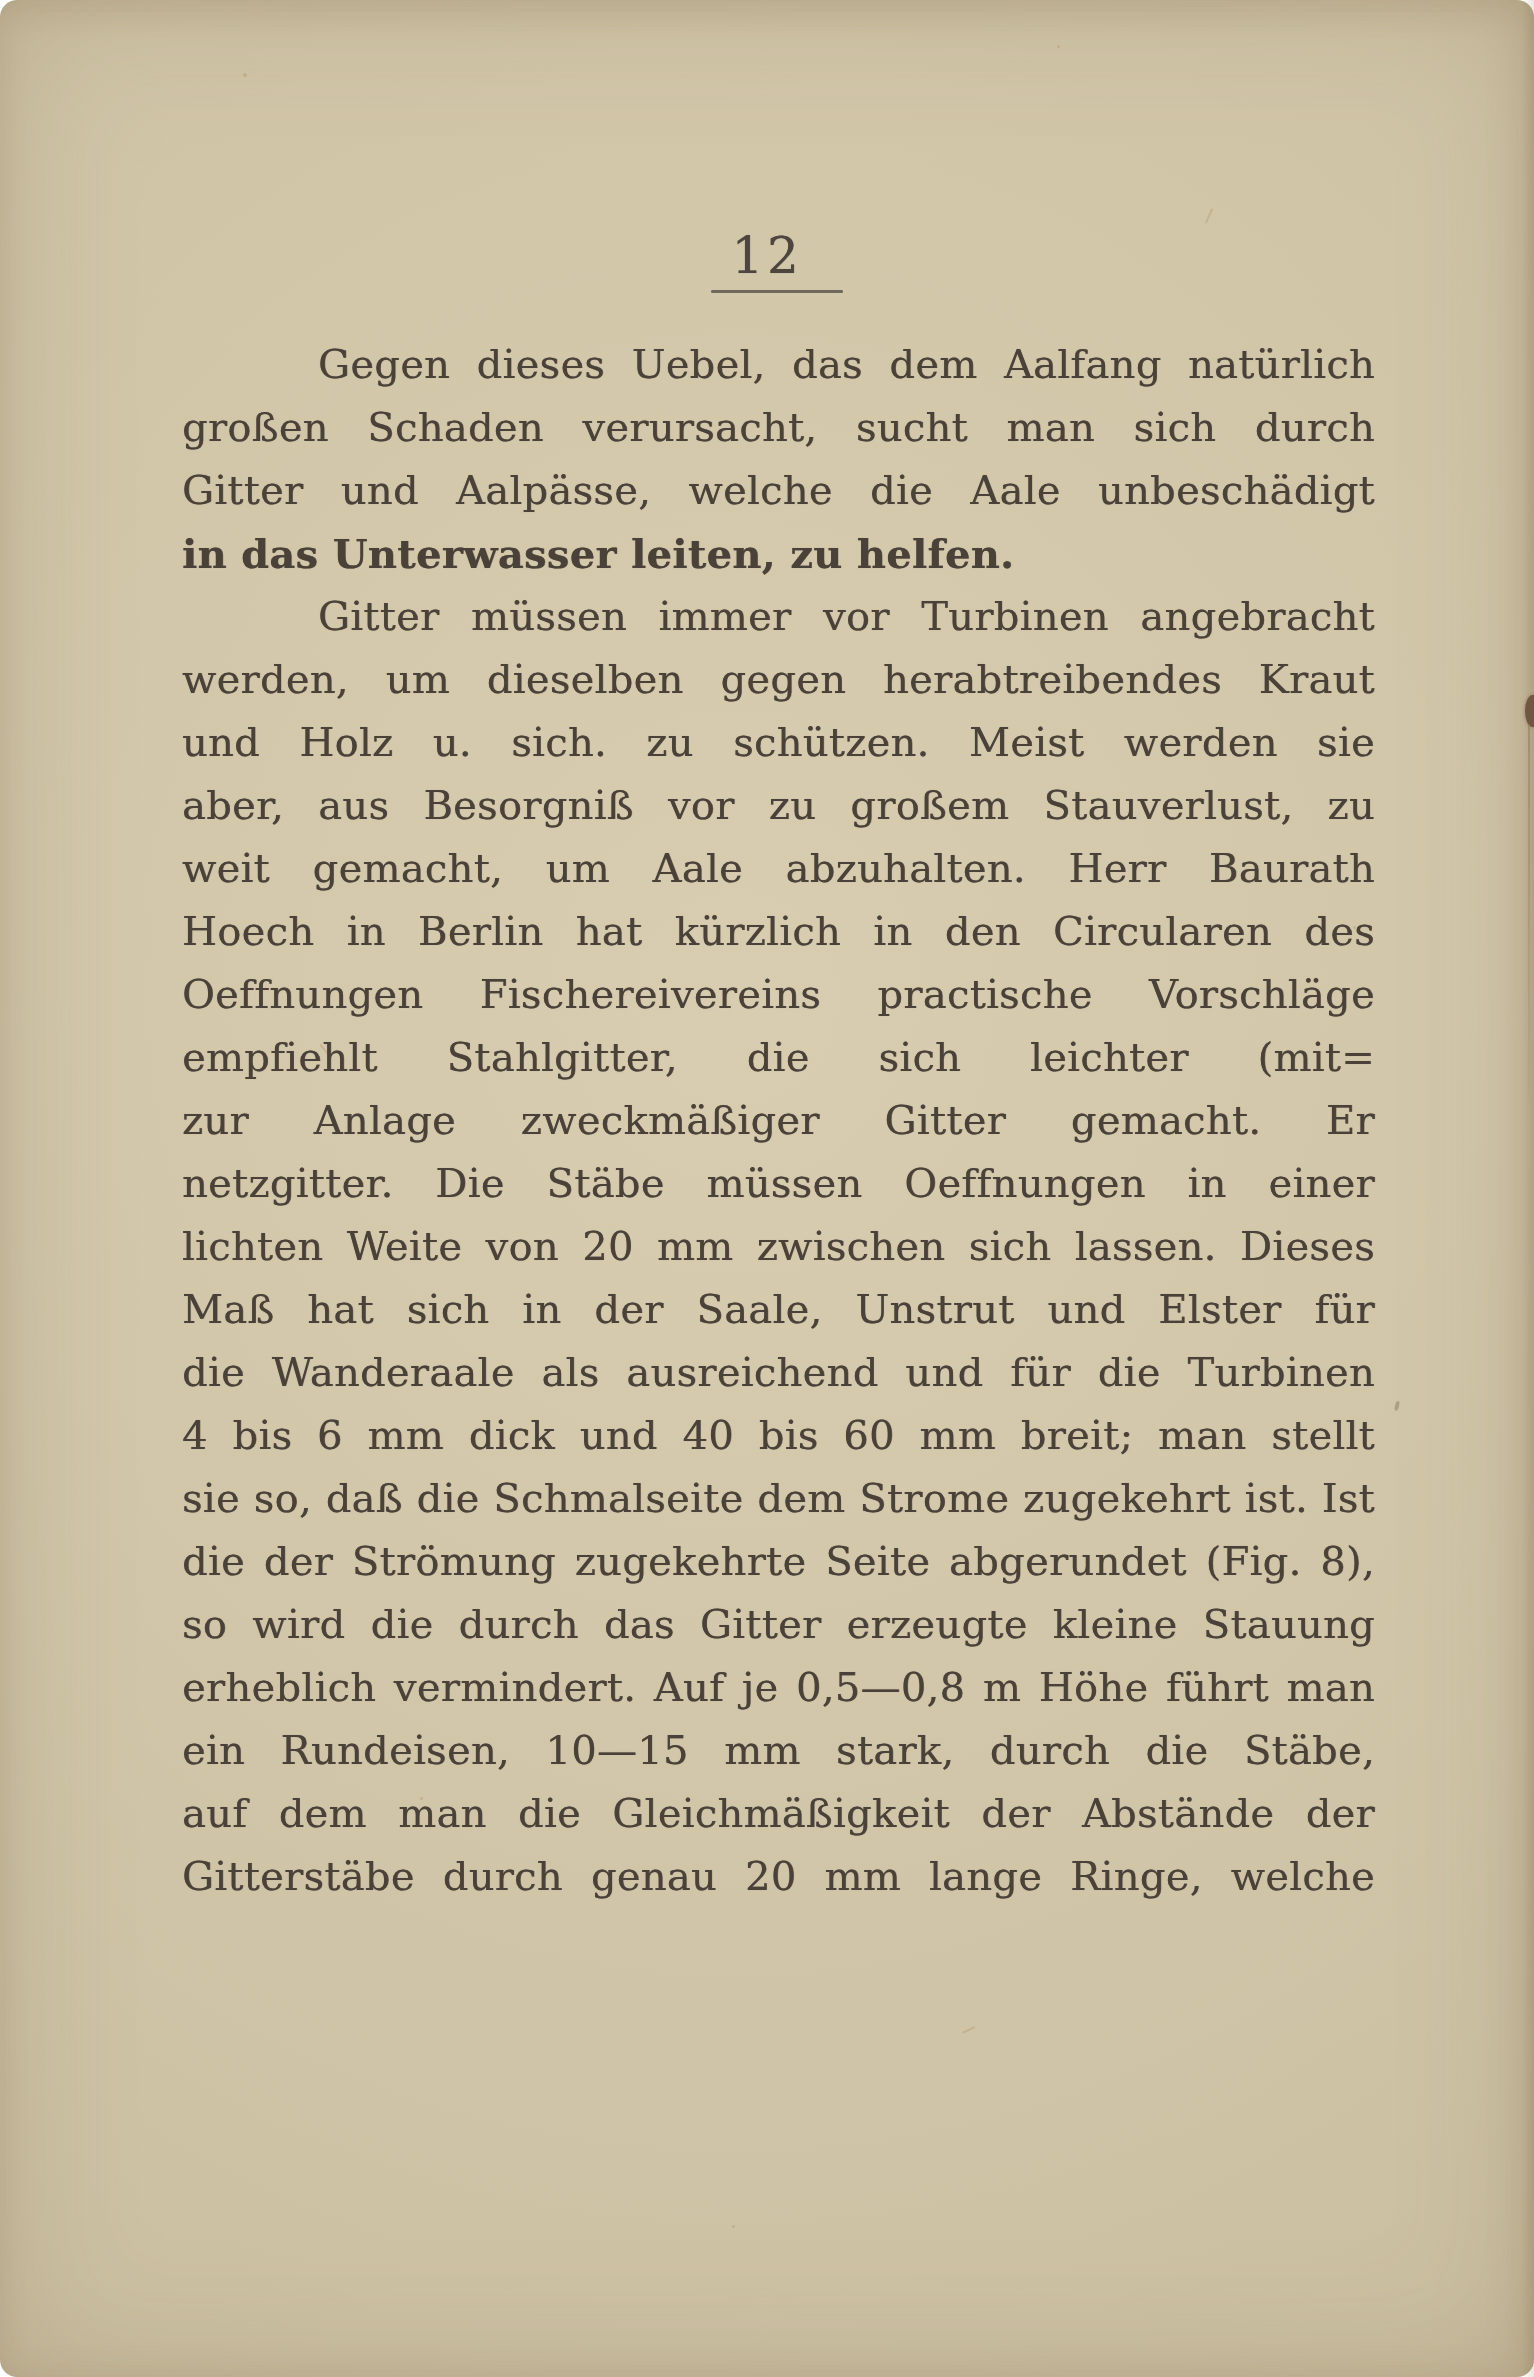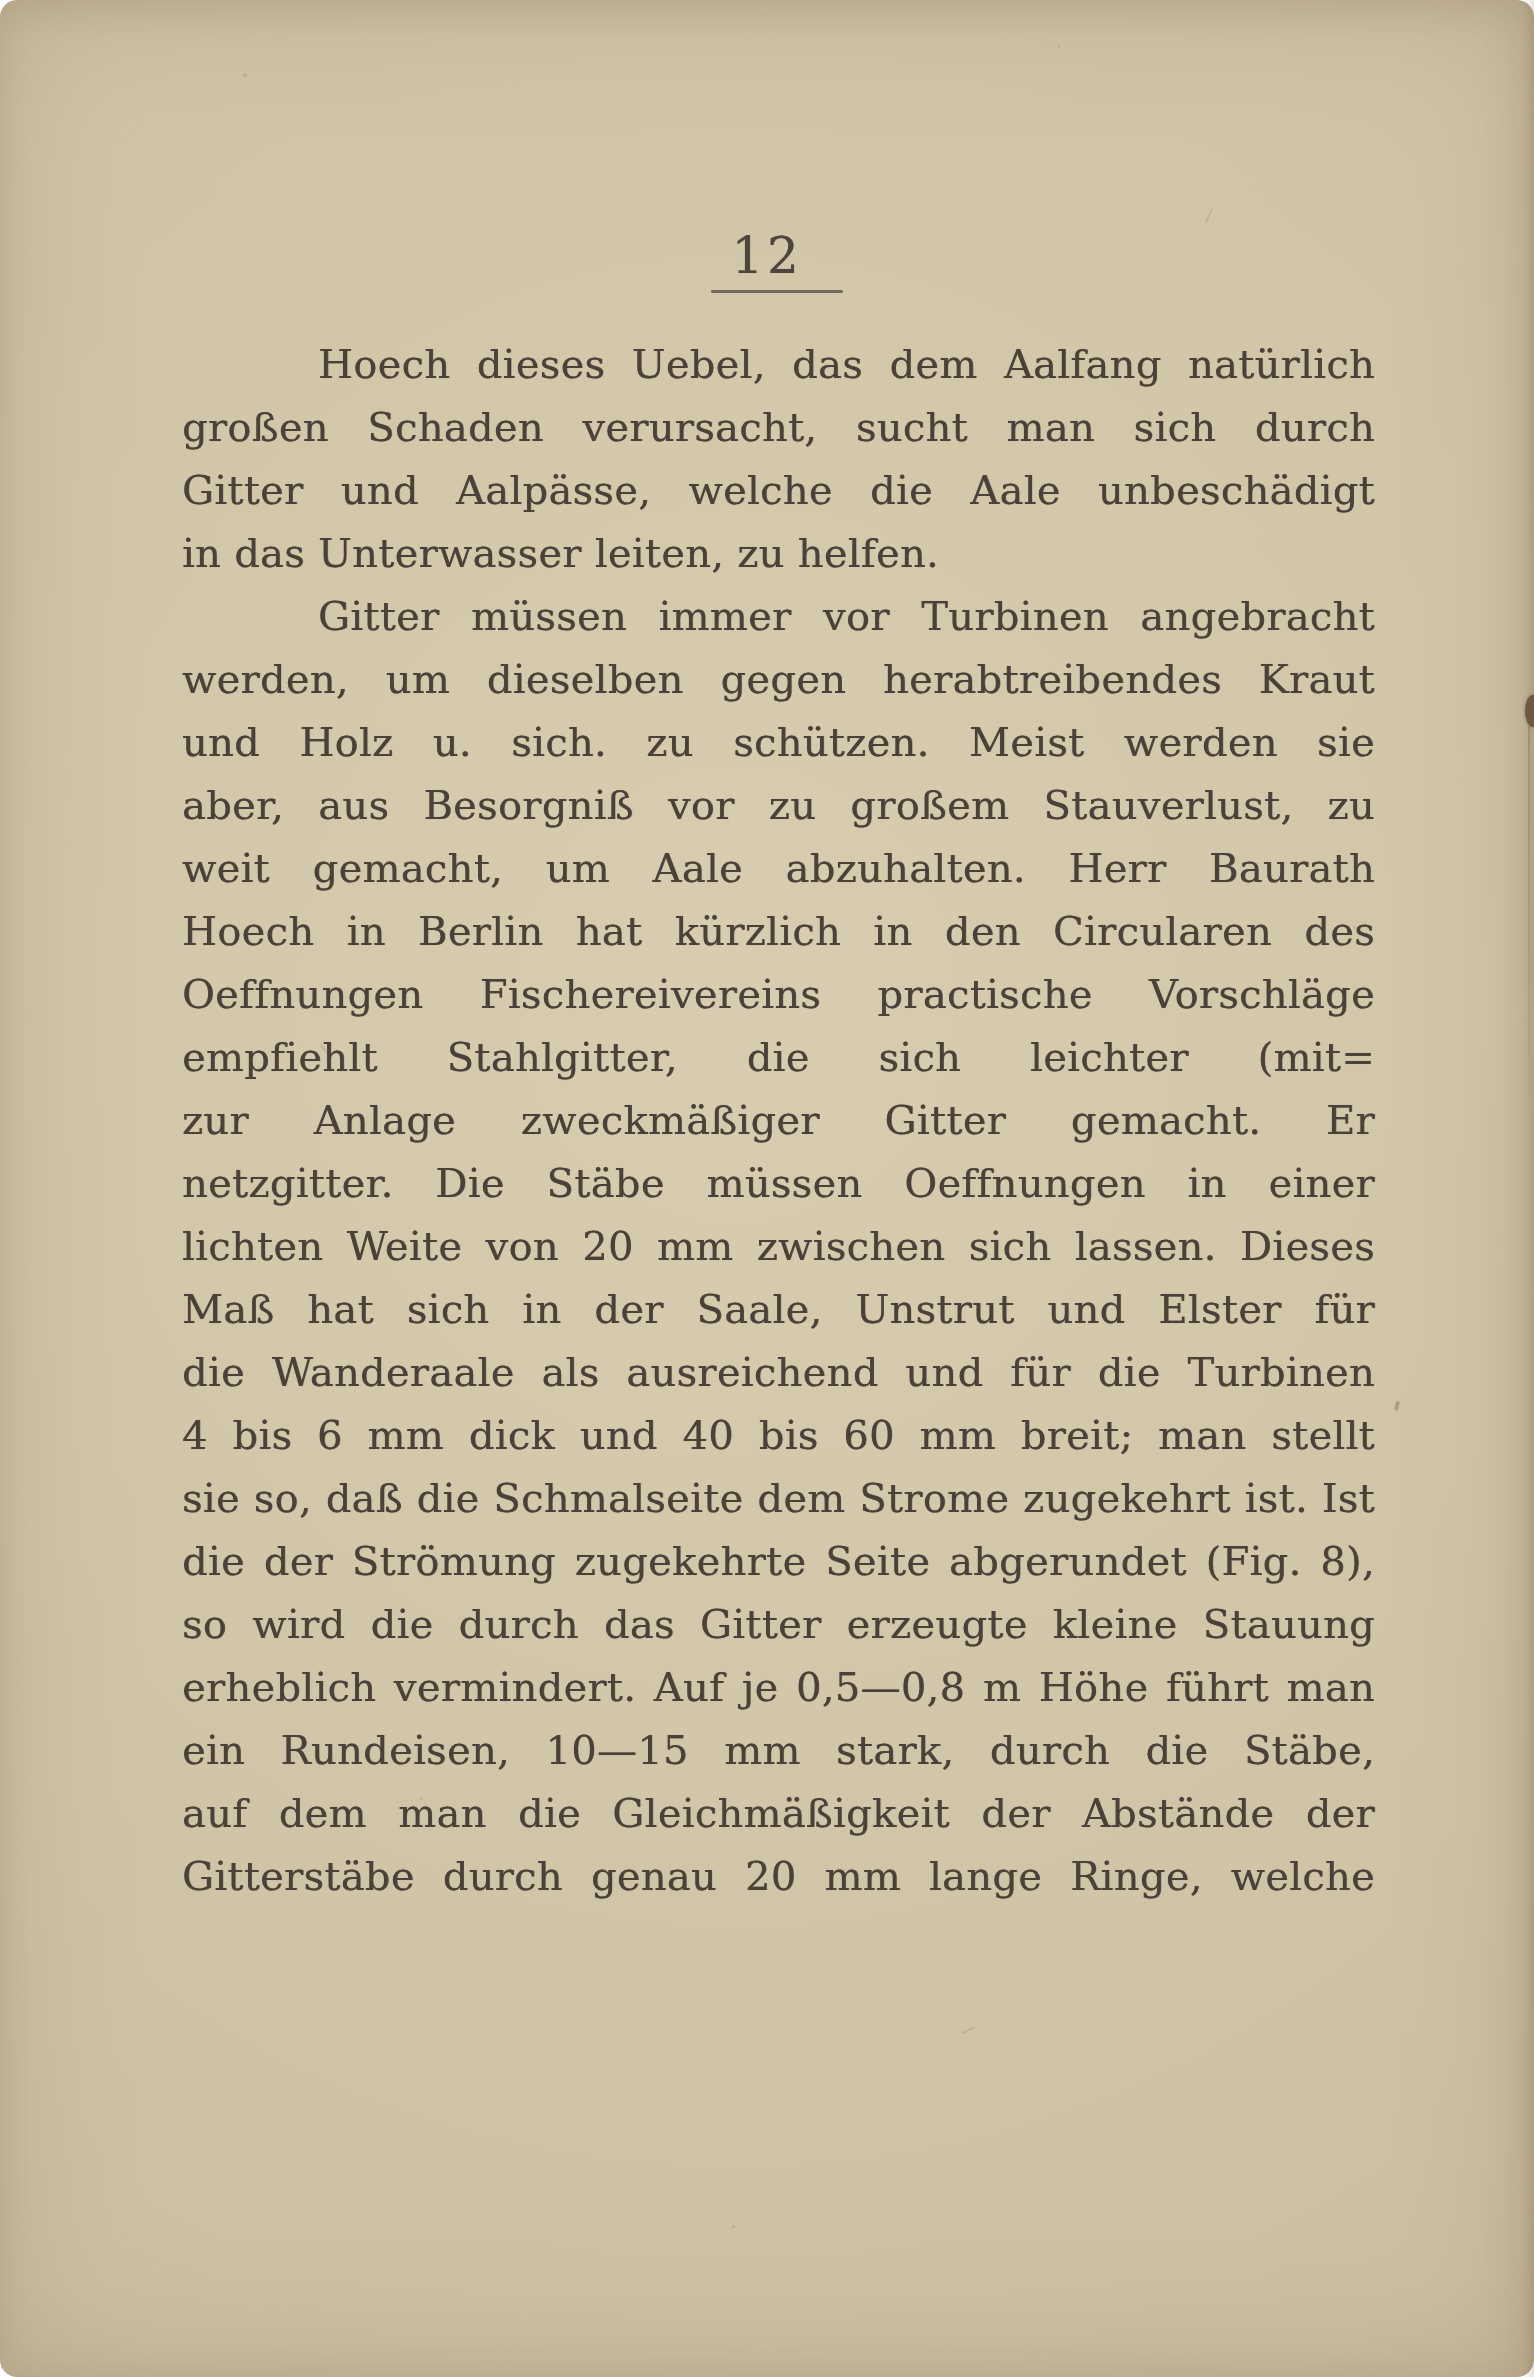--- a/index.html
+++ b/index.html
@@ -54,21 +54,21 @@
   
   .text-block {
     position: absolute; left: 182px; top: 333px; width: 1193px;
     font-size: 40px; line-height: 63px;
     color: #4a4138;
     text-shadow: 0.4px 0 rgba(74,65,56,0.60), 0 0 1.2px rgba(74,65,56,0.18);
     letter-spacing: 0.3px;
   }
   .line { display: block; }
   .line.justify { text-align: justify; text-align-last: justify; }
-  .line.plain   { text-align: left; }
+  .line.plain   { text-align: left; font-weight: bold; }
   .line.indent  { text-indent: 136px; }
 
   
   .edge-shadow {
     position: absolute; top: 0; right: 0; width: 12.4px; height: 100%;
     background: linear-gradient(90deg, rgba(110,92,60,0) 0%, rgba(110,92,60,0.16) 100%);
   }
   .tear-mark {
     position: absolute; right: 0; top: 695px; width: 9.3px; height: 32px;
     background: #6a513c;
@@ -101,21 +101,21 @@
   <div class="fibre" style="left:1208px; top:208px; width:1.9px; height:16px; transform:rotate(24deg);"></div>
   <div class="fibre" style="left:323px; top:1043px; width:1.9px; height:12.4px; transform:rotate(-40deg);"></div>
   <div class="fibre" style="left:968px; top:2023px; width:1.9px; height:13.7px; transform:rotate(65deg);"></div>
 
   <div class="pagenum-wrap">
     <span class="pagenum">12</span>
   </div>
   <div class="pagenum-rule"></div>
 
   <div class="text-block">
-      <div class="line indent justify">Hoech dieses Uebel, das dem Aalfang natürlich</div>
+      <div class="line indent justify">Gegen dieses Uebel, das dem Aalfang natürlich</div>
       <div class="line justify">großen Schaden verursacht, sucht man sich durch</div>
       <div class="line justify">Gitter und Aalpässe, welche die Aale unbeschädigt</div>
       <div class="line plain">in das Unterwasser leiten, zu helfen.</div>
       <div class="line indent justify">Gitter müssen immer vor Turbinen angebracht</div>
       <div class="line justify">werden, um dieselben gegen herabtreibendes Kraut</div>
       <div class="line justify">und Holz u. sich. zu schützen. Meist werden sie</div>
       <div class="line justify">aber, aus Besorgniß vor zu großem Stauverlust, zu</div>
       <div class="line justify">weit gemacht, um Aale abzuhalten. Herr Baurath</div>
       <div class="line justify">Hoech in Berlin hat kürzlich in den Circularen des</div>
       <div class="line justify">Oeffnungen Fischereivereins practische Vorschläge</div>

